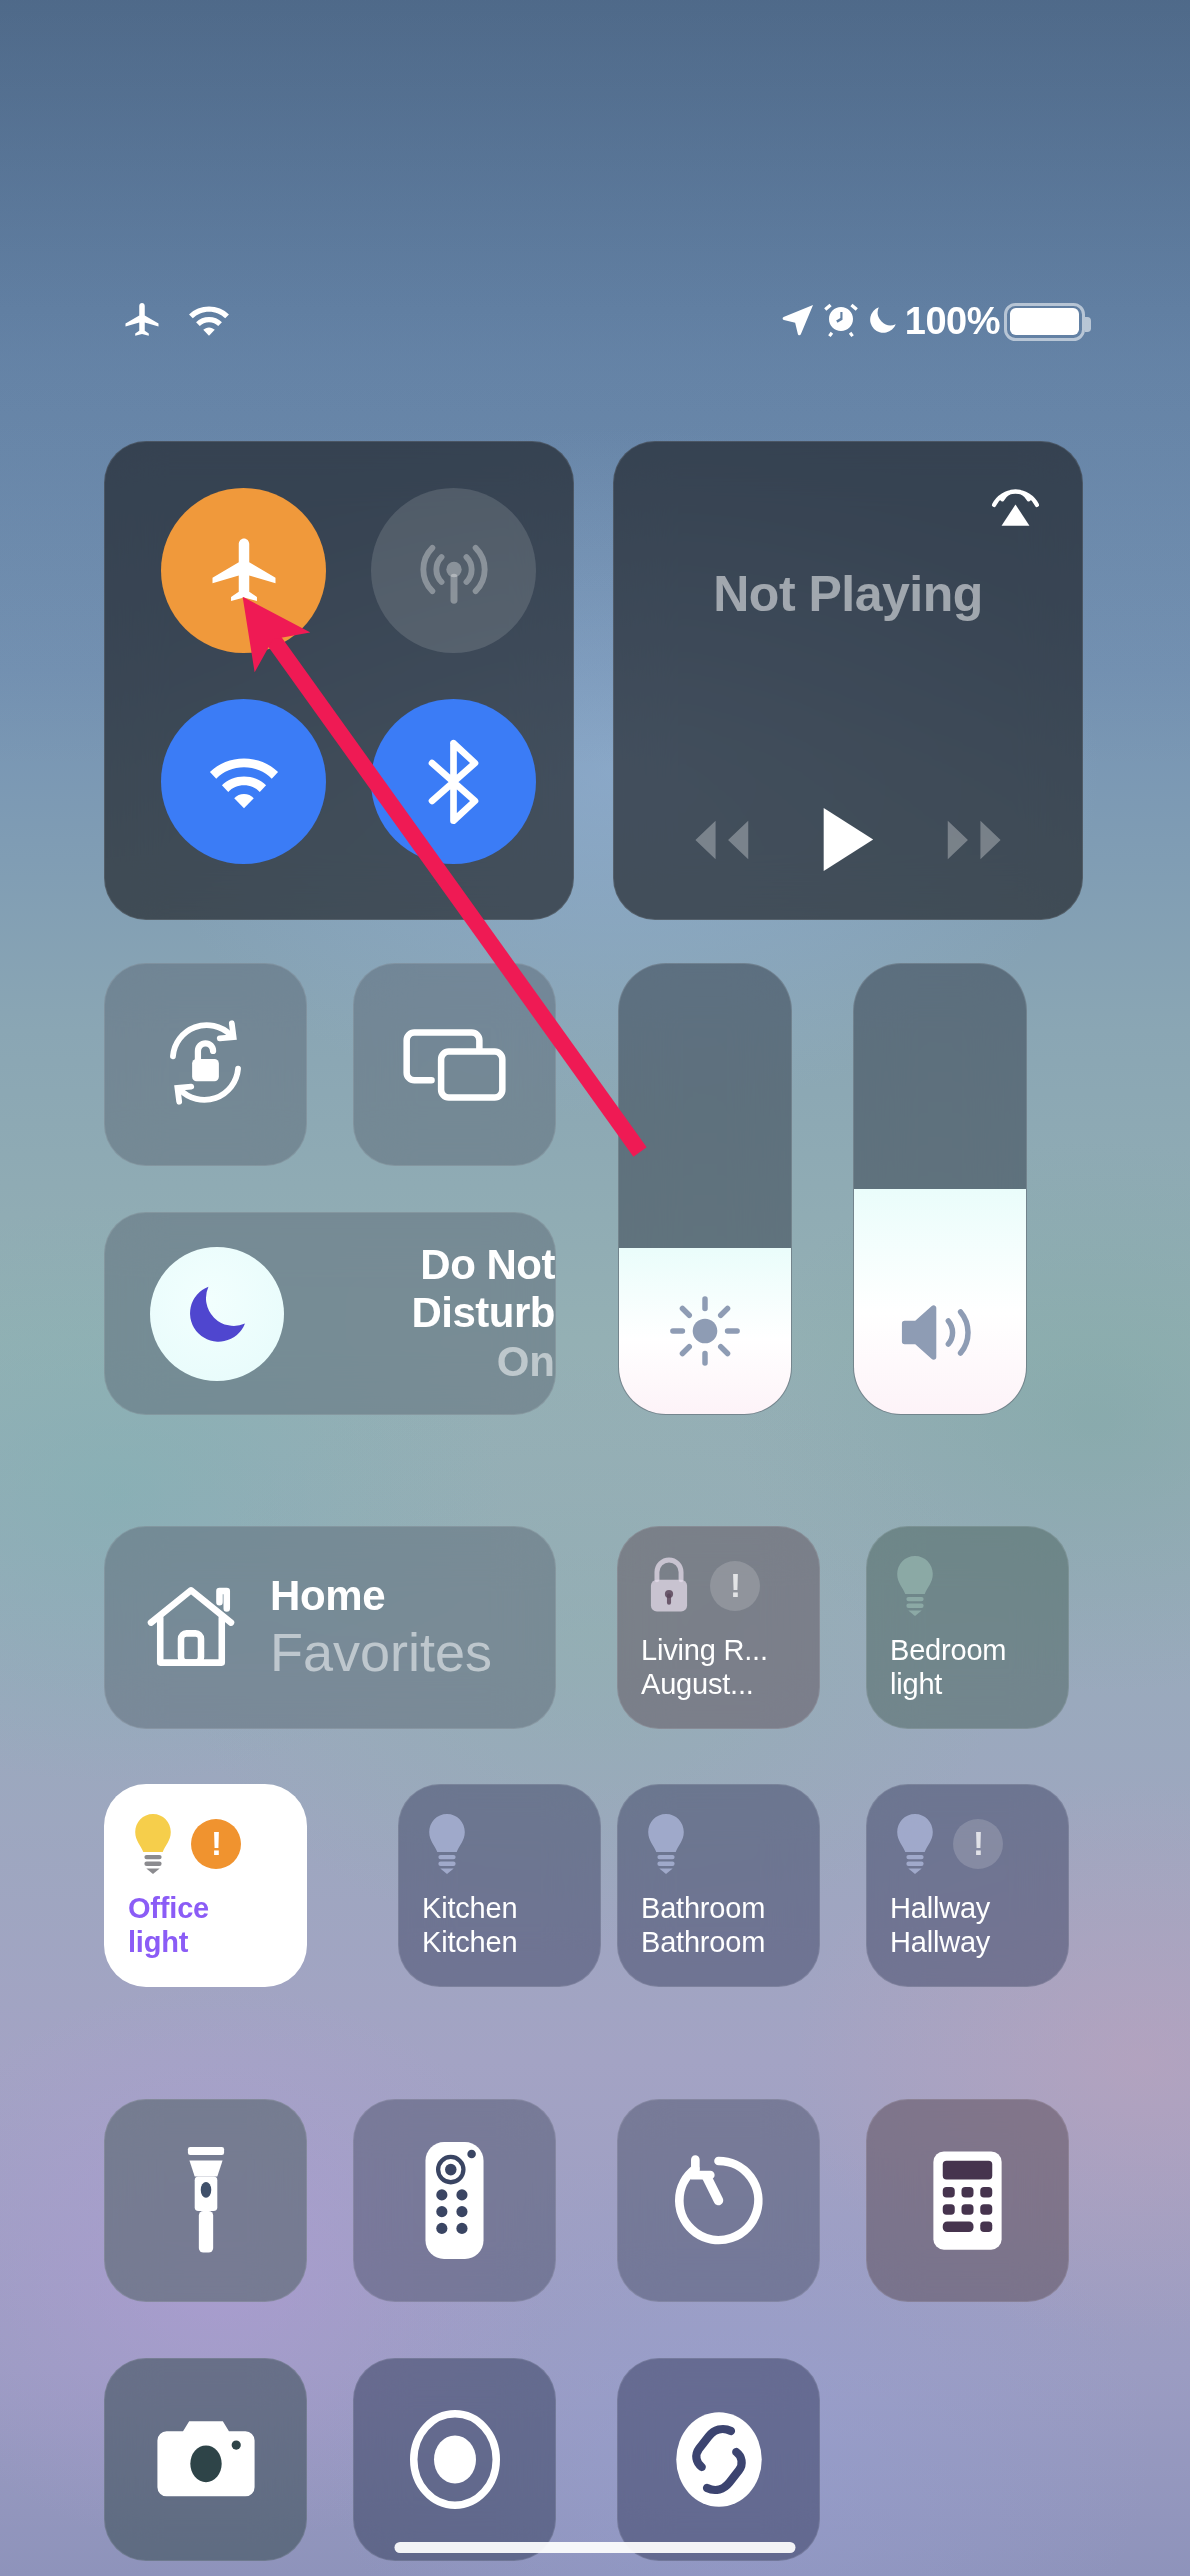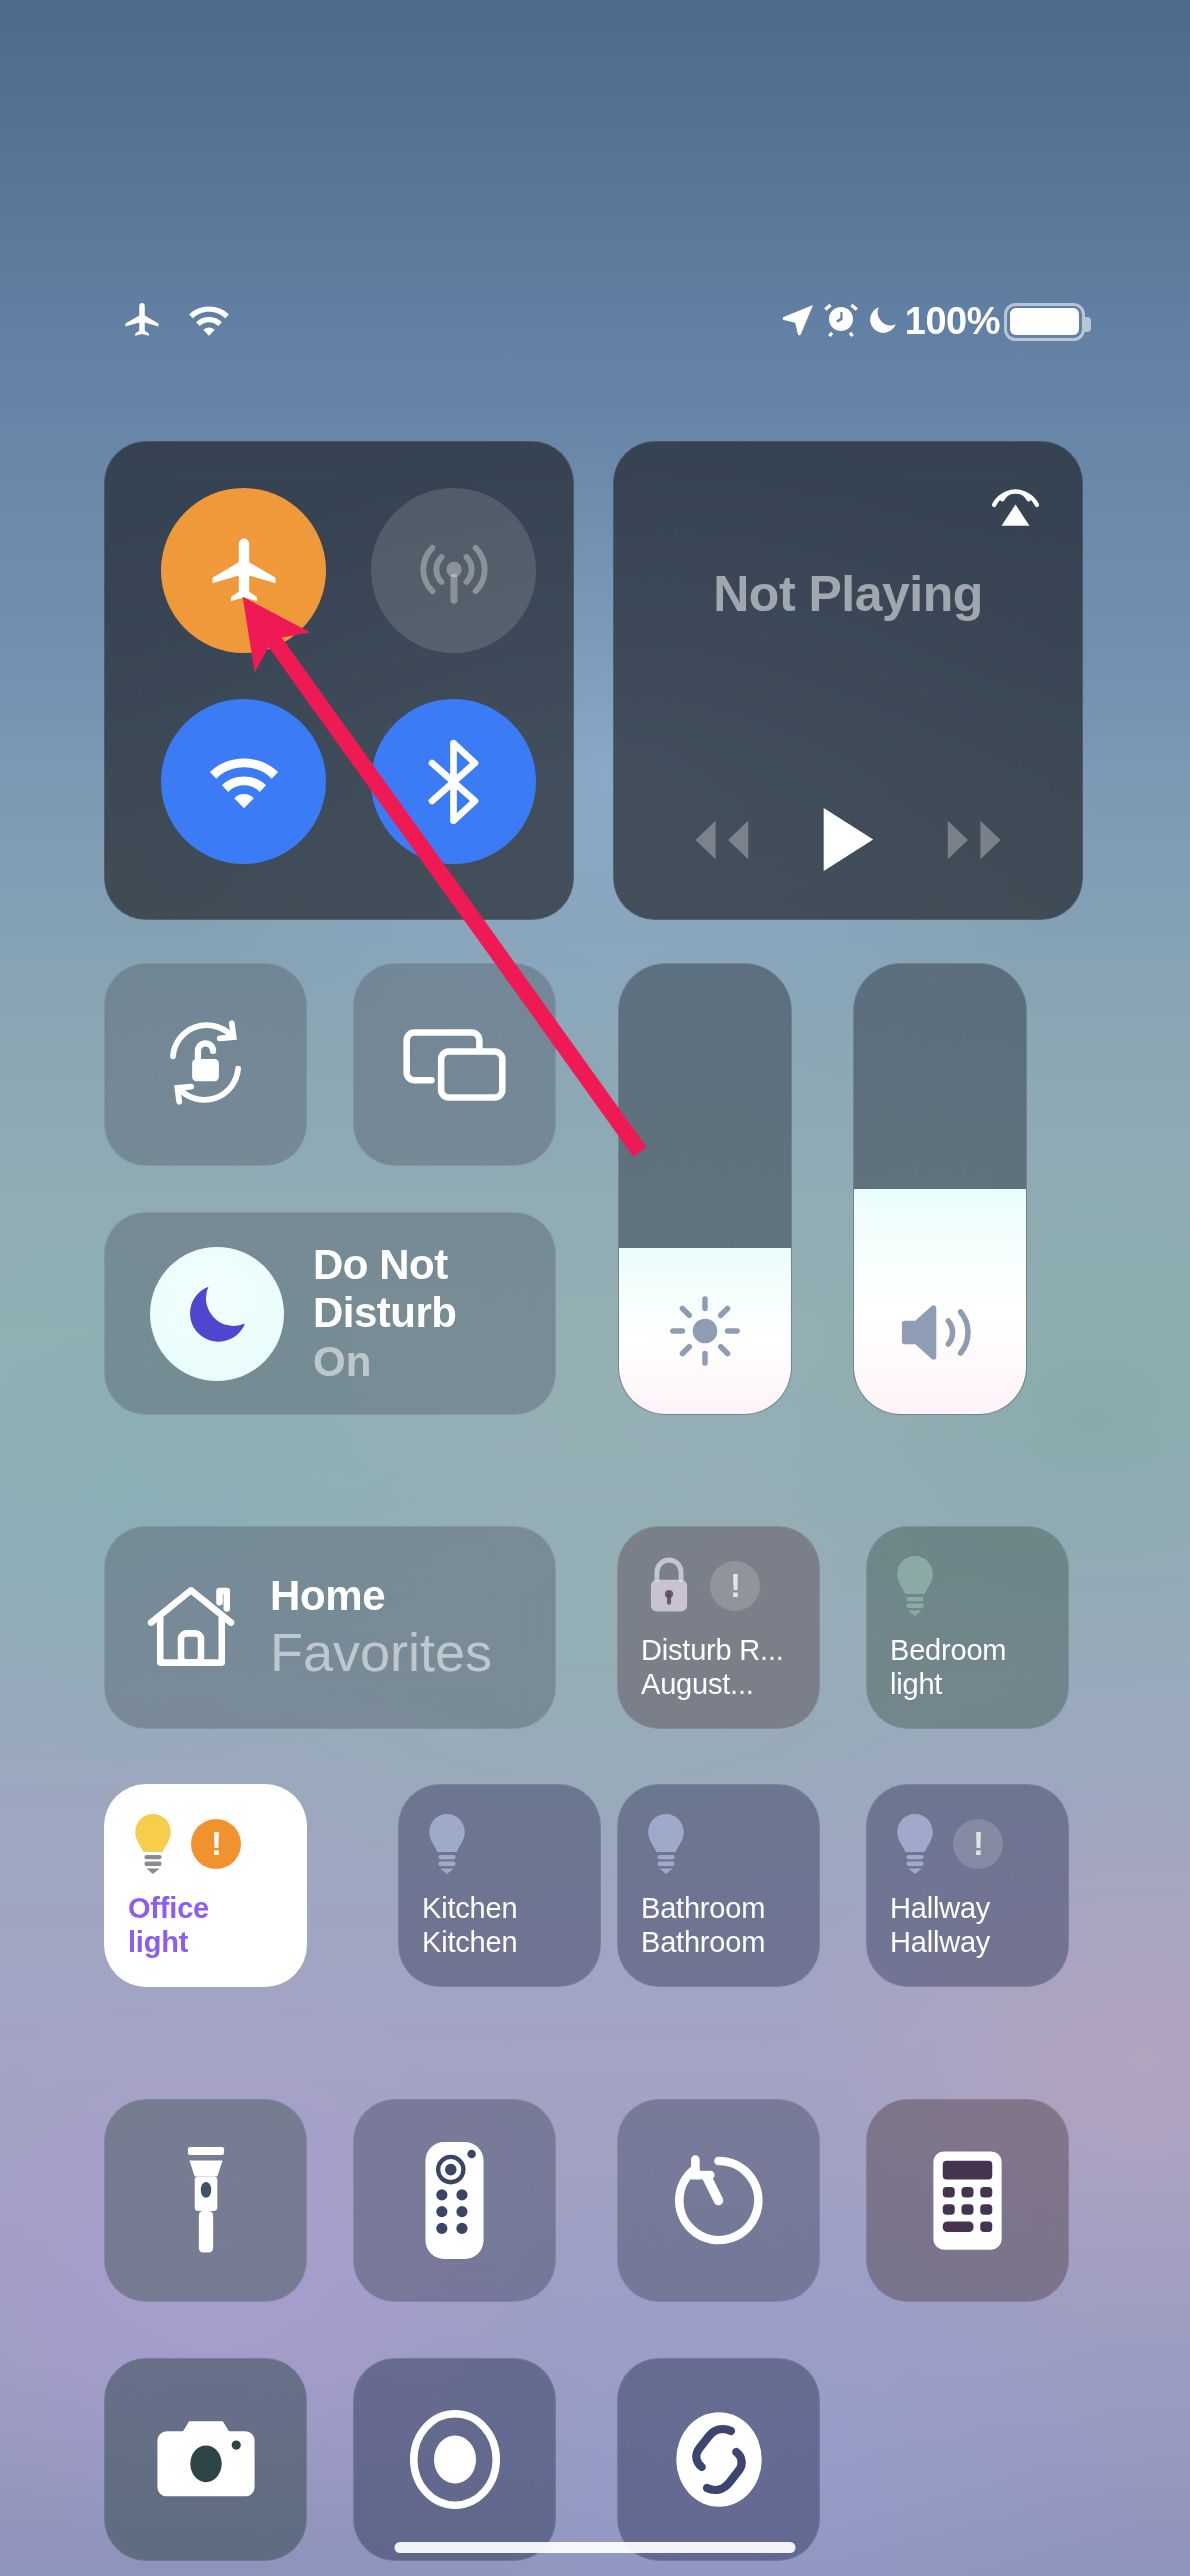--- a/index.html
+++ b/index.html
@@ -89,21 +89,21 @@
   }
 
   
   .sq{ width:203px; height:203px; border-radius:42px;
        display:flex; align-items:center; justify-content:center; }
   #tile-rotation{ left:104px; top:963px; }
   #tile-mirror{   left:353px; top:963px; }
 
   
   #tile-dnd{ left:104px; top:1212px; width:452px; height:203px;
-             display:flex; align-items:center; padding-left:45px; gap:29px; }
+             display:flex; align-items:center; padding-left:45px; gap:29px;text-align:right; }
   #dnd-circle{
     width:134px; height:134px; border-radius:50%;
     background:radial-gradient(circle at 45% 40%, #f2fffe, #e6fbfb);
     display:flex; align-items:center; justify-content:center; flex:0 0 auto;
   }
   #dnd-text{ line-height:1.13; }
   #dnd-title{ color:#fff; font-size:42px; font-weight:700; letter-spacing:-0.5px; }
   #dnd-status{ color:rgba(255,255,255,0.52); font-size:42px; font-weight:600; margin-top:1.9px; }
 
   
@@ -352,21 +352,21 @@
     <div class="acc-icons">
       <svg width="56" height="63" viewBox="0 0 20 23" fill="none">
         <path d="M5.6 9.4V6.6a4.4 4.4 0 0 1 8.8 0v2.8" stroke="rgba(230,220,235,0.72)" stroke-width="1.8" stroke-linecap="round"></path>
         <rect x="3.4" y="9.4" width="13.2" height="11.6" rx="2.2" fill="rgba(230,220,235,0.72)"></rect>
         <circle cx="10" cy="14.6" r="1.5" fill="rgba(90,70,90,0.85)"></circle>
         <path d="M10 15.2v2.6" stroke="rgba(90,70,90,0.85)" stroke-width="1.5" stroke-linecap="round"></path>
       </svg>
       <span class="acc-badge">!</span>
     </div>
     <div class="acc-label">
-      <div>Disturb R...</div>
+      <div>Living R...</div>
       <div>August...</div>
     </div>
   </div>
 
   <div id="acc-bedroom" class="acc">
     <div class="acc-icons">
       <svg width="50" height="67" viewBox="0 0 18 24">
         <path d="M9 1.4c3.6 0 6.4 2.9 6.4 6.5 0 3.2-2.1 4.9-2.9 7.2H5.5C4.7 12.8 2.6 11.1 2.6 7.9 2.6 4.3 5.4 1.4 9 1.4z" fill="rgba(150,180,175,0.75)"></path>
         <rect x="5.9" y="16.1" width="6.2" height="1.6" rx="0.8" fill="rgba(150,180,175,0.75)"></rect>
         <rect x="5.9" y="18.5" width="6.2" height="1.6" rx="0.8" fill="rgba(150,180,175,0.75)"></rect>

